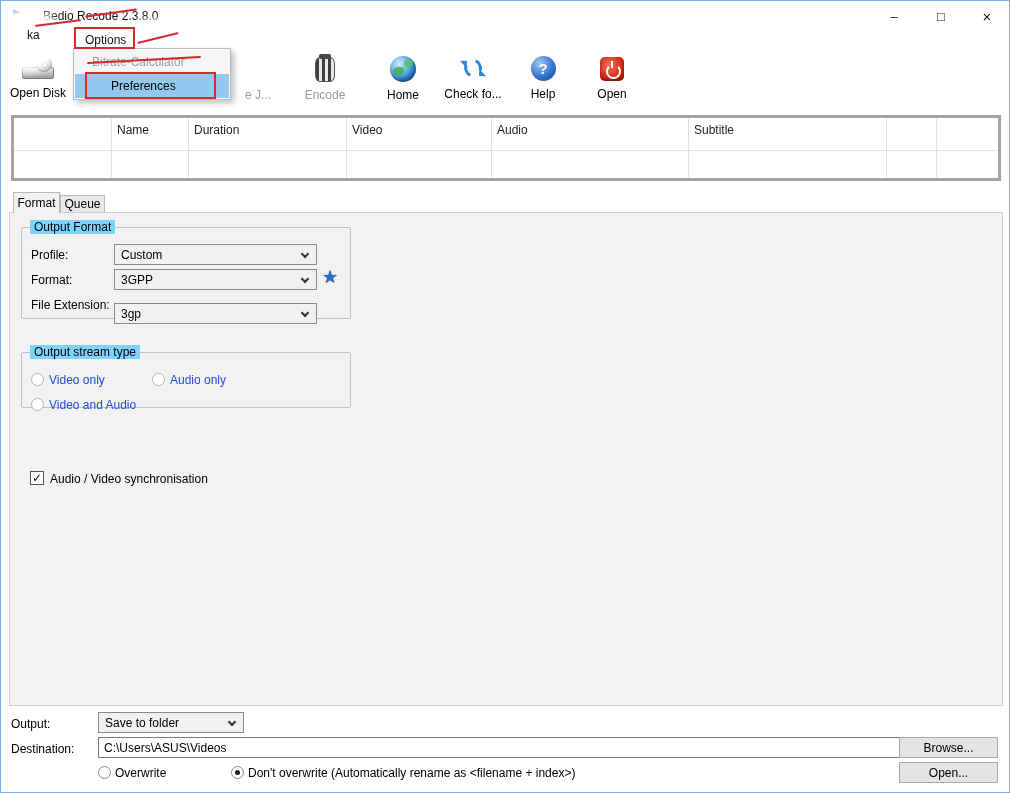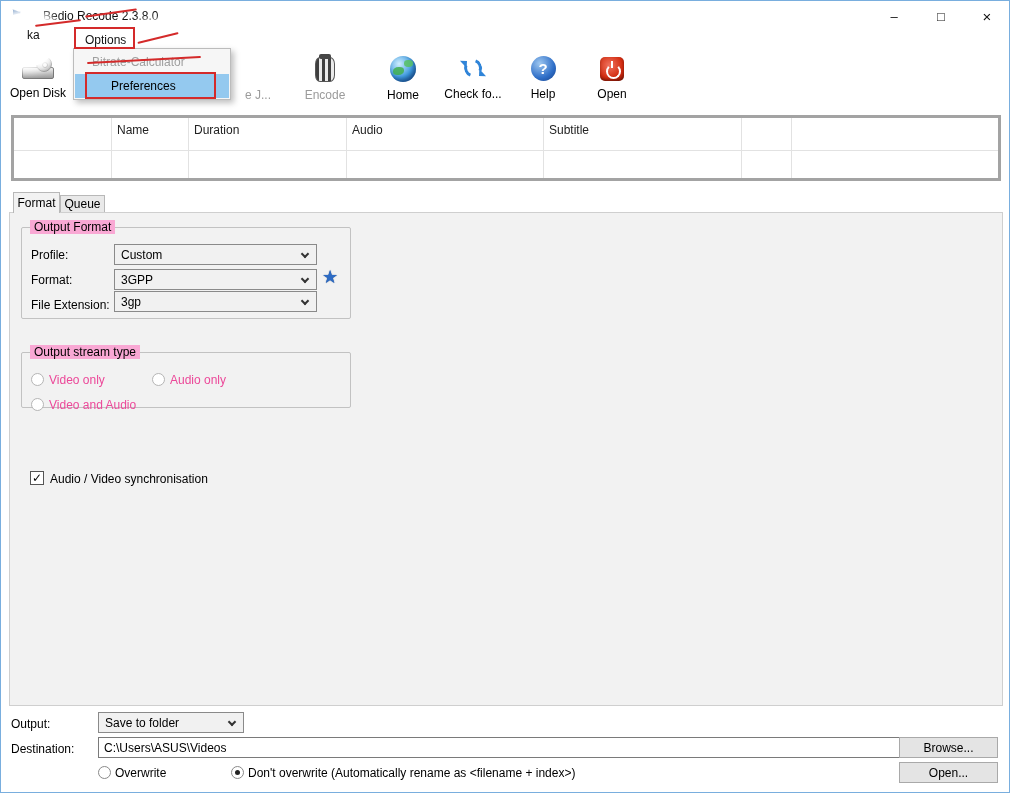--- a/index.html
+++ b/index.html
@@ -84,35 +84,35 @@
 
   
   .tab { display:flex; align-items:center; justify-content:center; font-size:12px;
     border:1px solid #b8b8b8; border-bottom:none; z-index:6; }
   .tab.active { left:12px; top:191px; width:47px; height:21px; background:#f2f2f2; }
   .tab.inactive { left:59px; top:194px; width:45px; height:17px; background:#e9e9e9; z-index:5; }
   .panel { left:8px; top:211px; width:994px; height:494px; background:#f2f2f2;
     border:1px solid #cfcfcf; z-index:1; }
 
   .groupbox { border:1px solid #c2c2c2; border-radius:2px; z-index:2; }
-  .gb-title { position:absolute; top:-8px; left:8px; background:#f9a8d4; padding:0 4px;
+  .gb-title { position:absolute; top:-8px; left:8px; background:#7dd3fc; padding:0 4px;
     font-size:12px; white-space:nowrap; }
 
   .combo { height:21px; background:#f1f1f1; border:1px solid #8a8a8a; display:flex;
     align-items:center; padding:0 22px 0 6px; font-size:12px; z-index:3; }
   .combo .chev { position:absolute; right:8px; top:6px; width:6px; height:6px;
     border-right:2px solid #333; border-bottom:2px solid #333; transform:rotate(45deg); }
 
   .radio { width:13px; height:13px; border:1px solid #8a8a8a; border-radius:50%;
     background:#fff; z-index:3; }
   .radio.disabled { border-color:#b5b5b5; }
   .radio.selected::after { content:""; position:absolute; left:3px; top:3px; width:5px;
     height:5px; border-radius:50%; background:#222; }
   .radio-label { font-size:12px; z-index:3; }
-  .radio-label.disabled { color:#ec4899; }
+  .radio-label.disabled { color:#1d4ed8; }
 
   .checkbox { width:14px; height:14px; border:1px solid #555; background:#fff;
     display:flex; align-items:center; justify-content:center; font-size:12px;
     font-weight:bold; z-index:3; }
 
   .field-label { font-size:12px; z-index:3; }
   .text-input { height:21px; border:1px solid #7a7a7a; background:#fff; font-size:12px;
     padding:0 5px; font-family:"Liberation Sans","DejaVu Sans",sans-serif; z-index:3; }
   .push-btn { background:#e4e4e4; border:1px solid #a9a9a9; display:flex; align-items:center;
     justify-content:center; font-size:12px; z-index:3; }
@@ -187,20 +187,21 @@
 
 <div class="abs tbtn" style="left:580px;width:62px">
   <span class="exit-icon"></span>
   <span class="lbl">Open</span>
 </div>
 
 <div class="abs file-table">
   <div class="ft-col" style="width:98px"></div>
   <div class="ft-col" style="width:77px">Name</div>
   <div class="ft-col" style="width:158px">Duration</div>
+  <div class="ft-col" style="width:145px">Video</div>
   <div class="ft-col" style="width:197px">Audio</div>
   <div class="ft-col" style="width:198px">Subtitle</div>
   <div class="ft-col" style="width:50px"></div>
   <div class="ft-hline"></div>
 </div>
 
 <div class="abs tab active">Format</div>
 <div class="abs tab inactive">Queue</div>
 <div class="abs panel"></div>
 
@@ -212,21 +213,21 @@
   <span>Custom</span>
   <span class="chev"></span>
 </div>
 <span class="abs field-label" style="left:30px;top:272px">Format:</span>
 <div class="abs combo" style="left:113px;top:268px;width:203px">
   <span>3GPP</span>
   <span class="chev"></span>
 </div>
 <span class="abs star-btn" style="left:321px;top:267px">★</span>
 <span class="abs field-label" style="left:30px;top:297px">File Extension:</span>
-<div class="abs combo" style="left:113px;top:290px;width:203px">
+<div class="abs combo" style="left:113px;top:302px;width:203px">
   <span>3gp</span>
   <span class="chev"></span>
 </div>
 
 <div class="abs groupbox" style="left:20px;top:351px;width:330px;height:56px">
   <span class="gb-title">Output stream type</span>
 </div>
 <span class="abs radio disabled" style="left:30px;top:372px"></span>
 <span class="abs radio-label disabled" style="left:48px;top:372px">Video only</span>
 <span class="abs radio disabled" style="left:151px;top:372px"></span>

